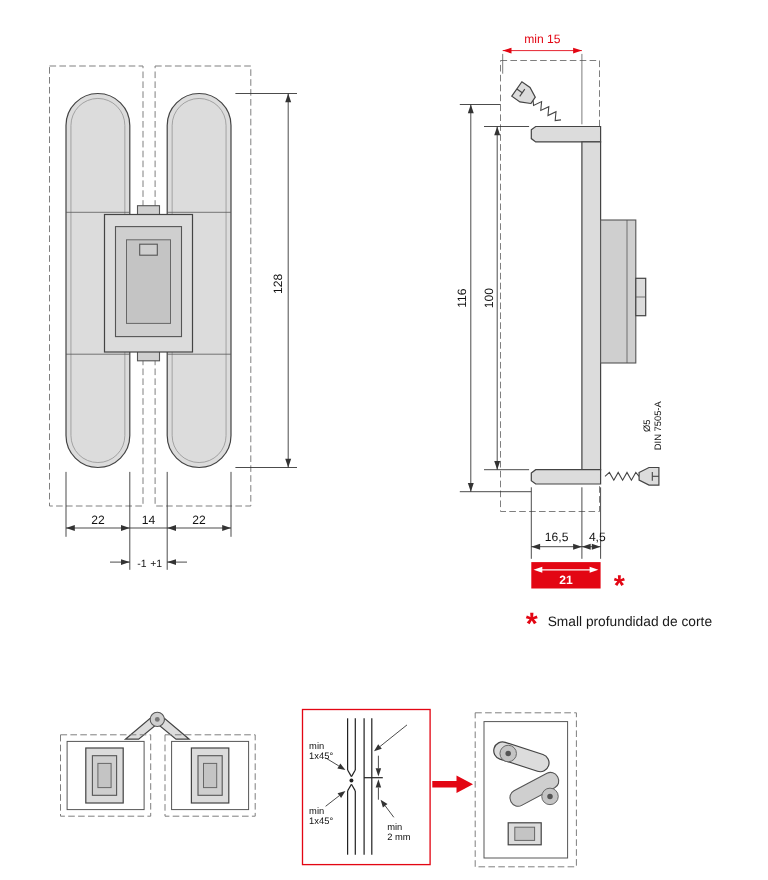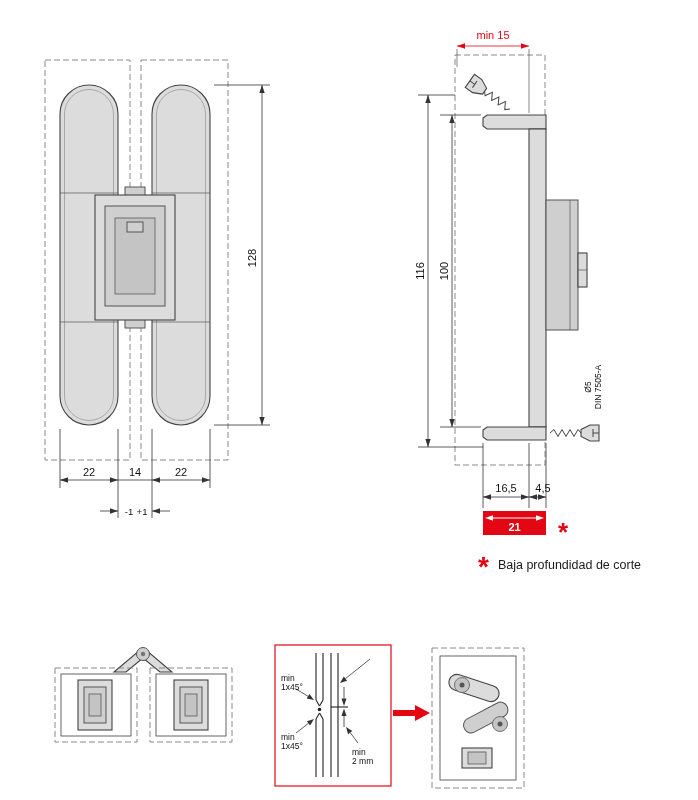--- a/index.html
+++ b/index.html
@@ -164,21 +164,21 @@
       <polygon points="75,493 83,490.3 83,495.7" fill="#ffffff"></polygon>
       <polygon points="134,493 126,490.3 126,495.7" fill="#ffffff"></polygon>
       <text class="white-bold" x="104.5" y="506" text-anchor="middle">21</text>
       <text class="star" x="148" y="516">*</text>
     </g>
   </svg>
 
   <div class="footnote">
     <span class="fn-star">*</span>
     <div class="fn-lines">
-      <div>Baja profundidad de corte</div>
+      <div>Small profundidad de corte</div>
     </div>
   </div>
 
   <svg class="abs" style="left:48px;top:640px" width="190" height="155" viewBox="0 0 190 155">
     <polygon class="part" points="66,32 92,10 98,10 124,32 112,32 95,18 78,32"></polygon>
     <circle class="part2" cx="95" cy="14" r="6.5"></circle>
     <circle cx="95" cy="14" r="2.2" fill="#777"></circle>
     <g class="dash">
       <rect x="7" y="28" width="82" height="74"></rect>
       <rect x="102" y="28" width="82" height="74"></rect>

